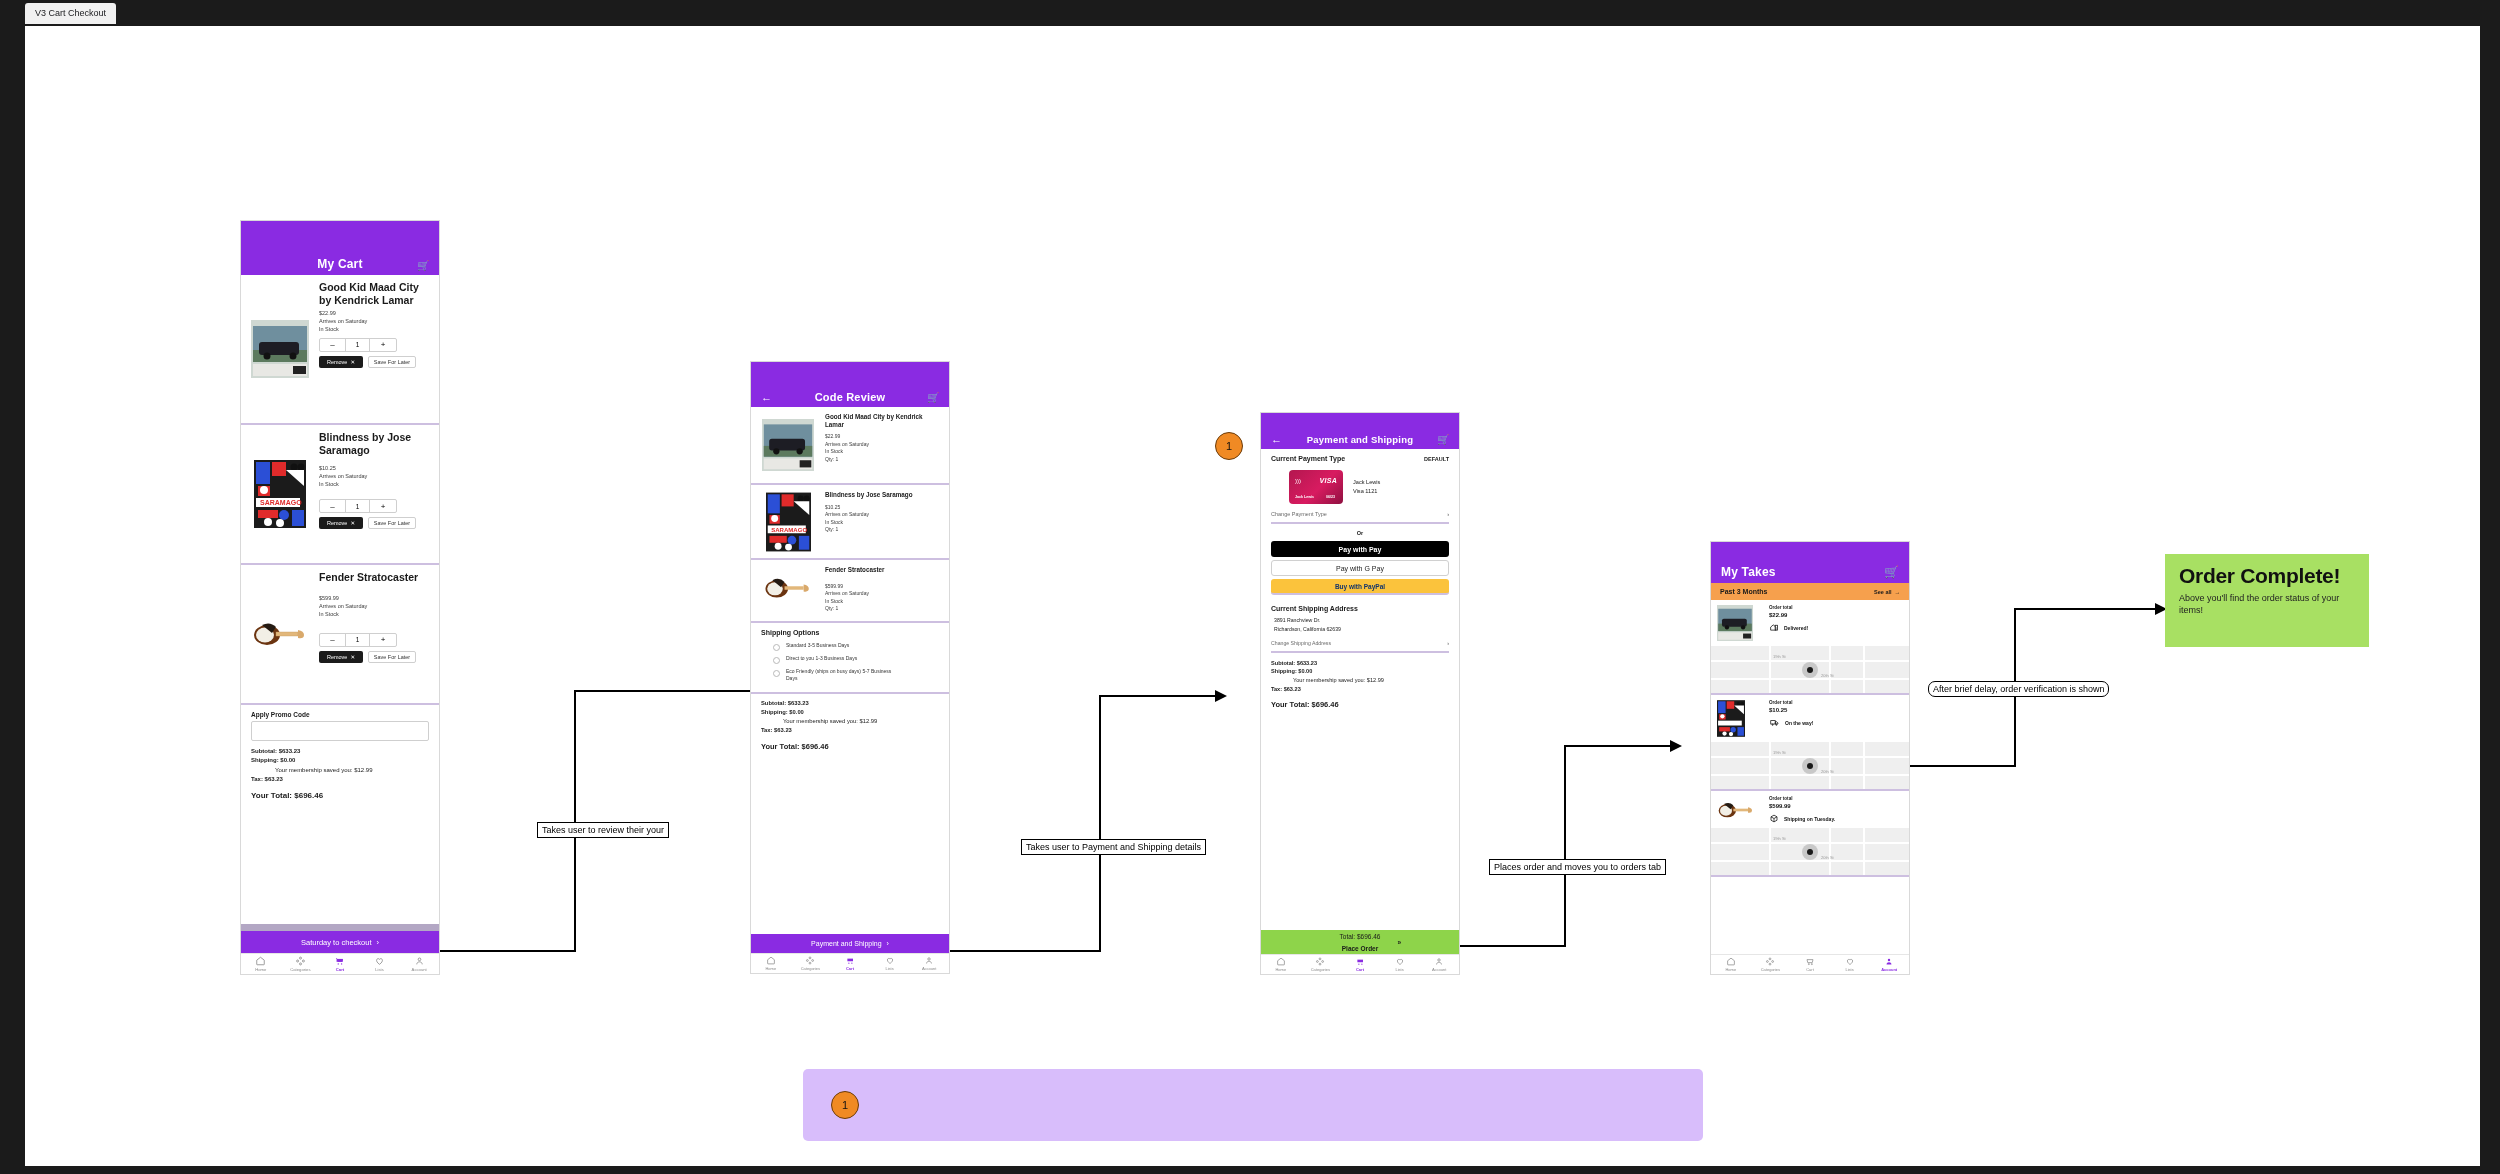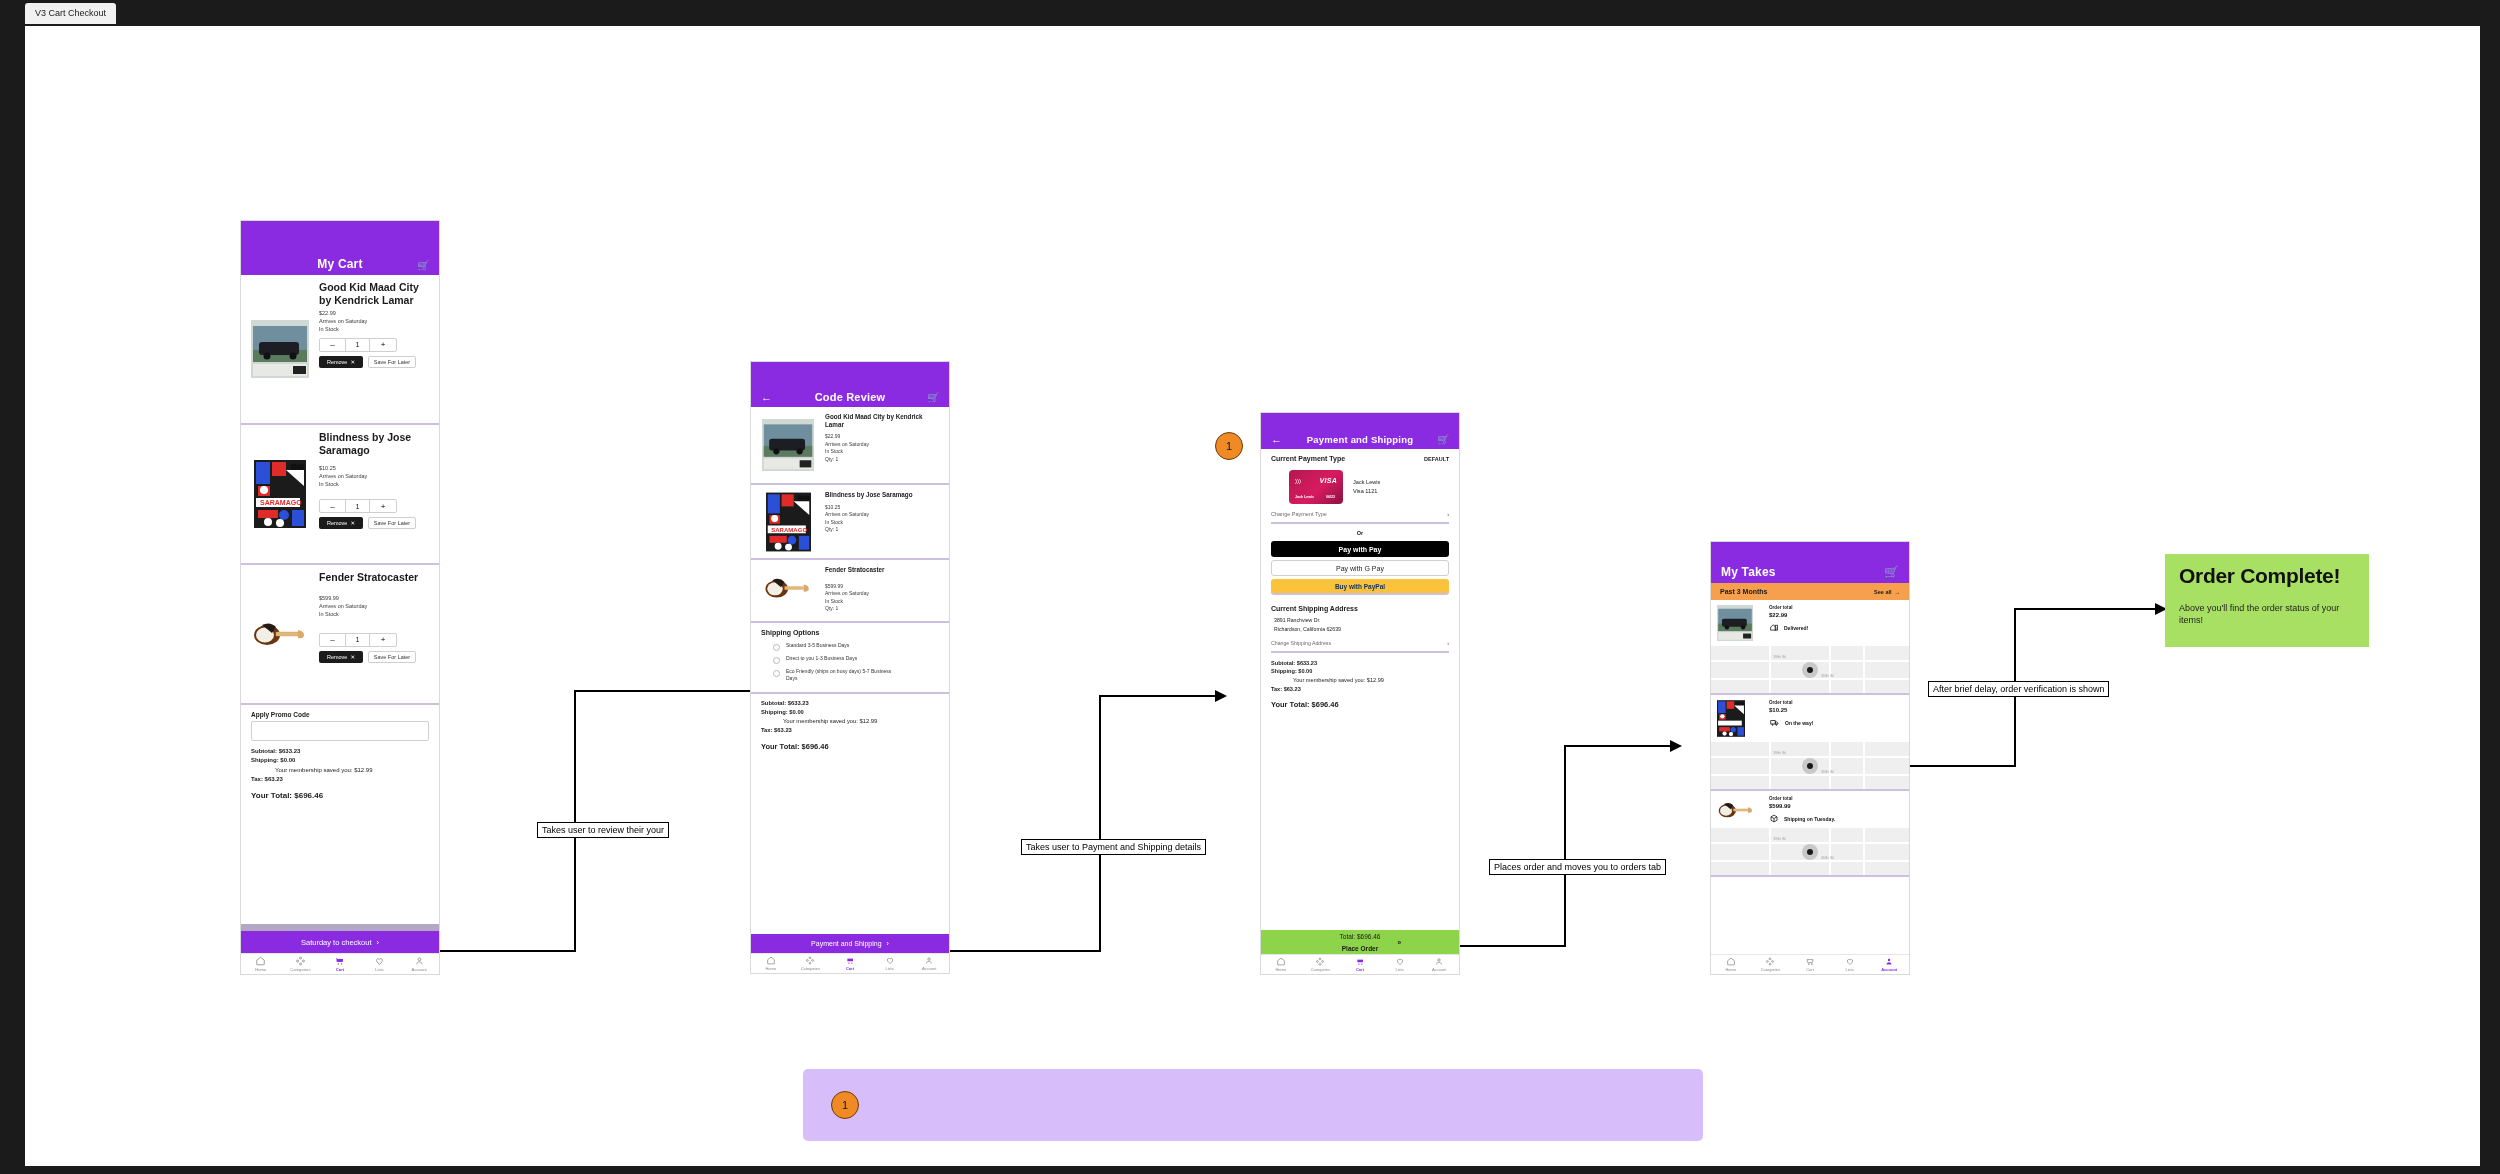--- a/index.html
+++ b/index.html
@@ -95,21 +95,21 @@
 
   
   .note {
     position:absolute; background:#fff; border:1px solid #000;
     font-size:9px; color:#000; padding:2px 4px; white-space:nowrap;
   }
   .sticky {
     position:absolute; background:#a8e063; padding:10px 14px;
   }
   .sticky h2 { font-size:21px; color:#111; font-weight:bold; letter-spacing:-.3px; }
-  .sticky p { font-size:9px; color:#222; margin-top:14px; line-height:1.35; max-width:180px;}
+  .sticky p { font-size:9px; color:#222; margin-top:4px; line-height:1.35; max-width:180px;}
   .badge {
     position:absolute; width:28px; height:28px; border-radius:50%;
     background:#f08a24; border:1px solid #6b3b09; color:#111;
     display:flex; align-items:center; justify-content:center; font-size:11px;
   }
   .legend {
     position:absolute; background:#d8bdfb; border-radius:5px;
     display:flex; align-items:center; gap:18px; padding:0 28px;
   }
   .legend .badge { position:static; }
@@ -784,21 +784,21 @@
   </div>
 
   <div class="sticky" style="left:2140px; top:528px; width:204px; height:93px;">
     <h2>Order Complete!</h2>
     <p>Above you'll find the order status of your items!</p>
   </div>
 
   <div class="note" style="left:512px; top:796px;">Takes user to review their your</div>
   <div class="note" style="left:996px; top:813px;">Takes user to Payment and Shipping details</div>
   <div class="note" style="left:1464px; top:833px;">Places order and moves you to orders tab</div>
-  <div class="note" style="left:1903px; top:655px;">After brief delay, order verification is shown</div>
+  <div class="note" style="left:1903px; top:655px;border-radius:7px;">After brief delay, order verification is shown</div>
 
   <div class="legend" style="left:778px; top:1043px; width:900px; height:72px;">
     <div class="badge">
       <span>1</span>
     </div>
   </div>
 
 </div>
 
 </body></html>

